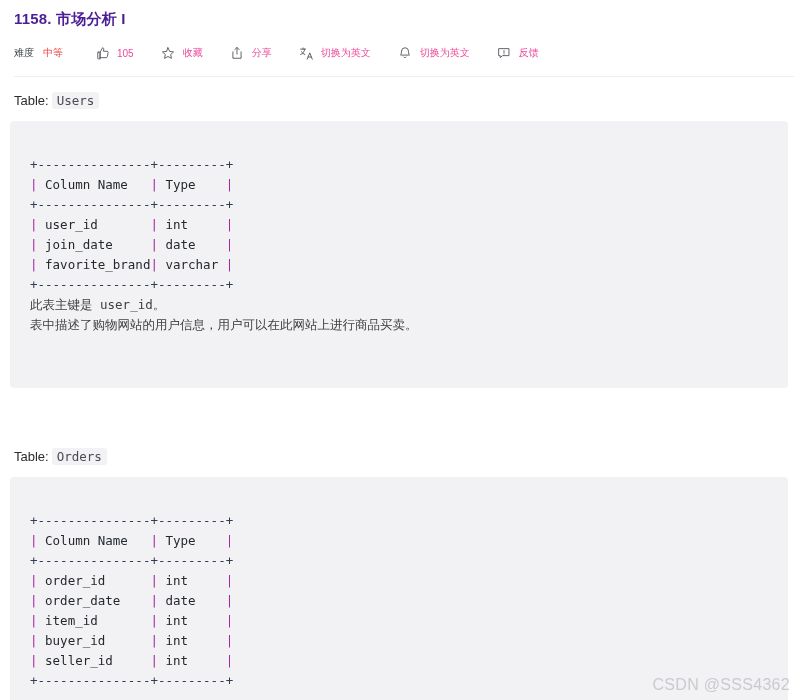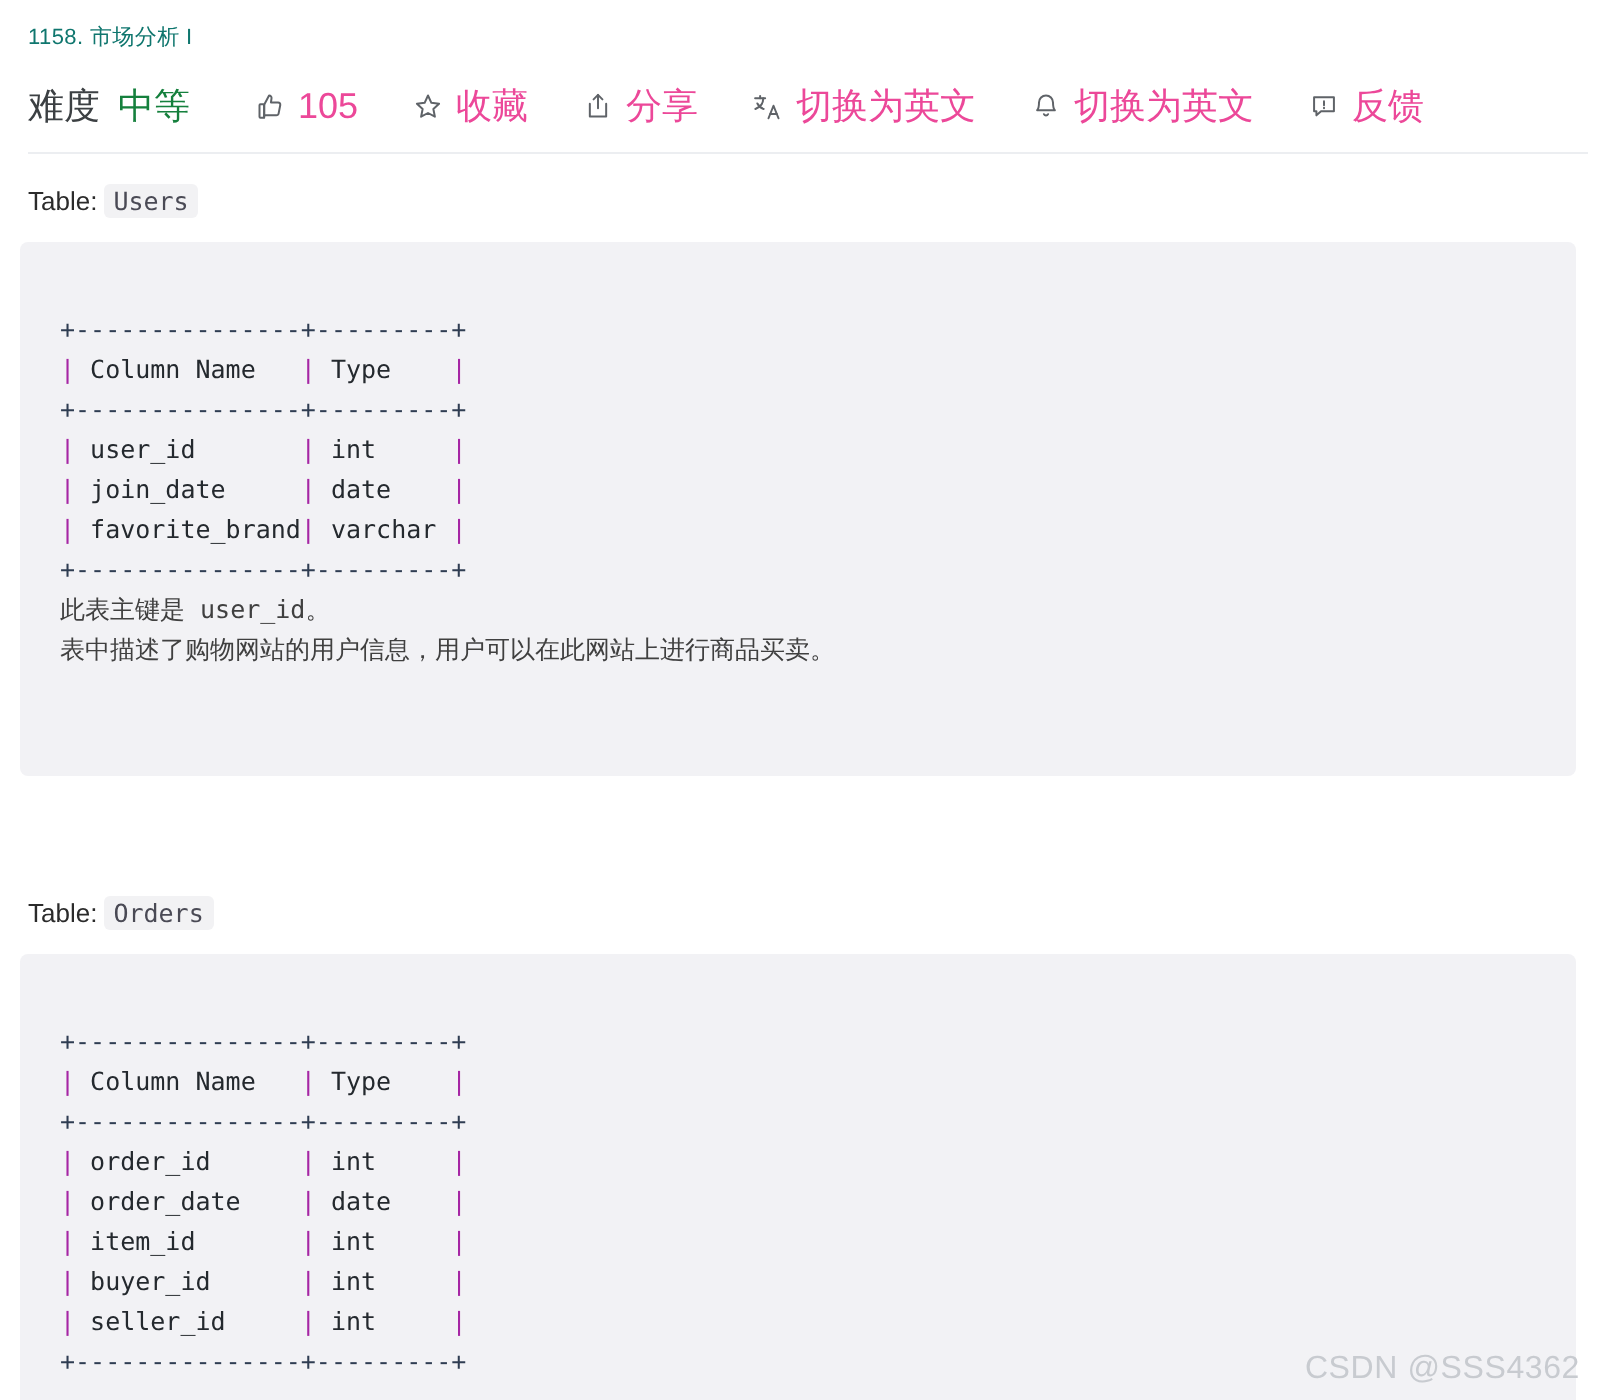--- a/index.html
+++ b/index.html
@@ -17,49 +17,49 @@
   }
 
   .page {
     padding: 0 10px;
     box-sizing: border-box;
     width: 808px;
   }
 
   
   .title {
-    font-size: 11px;
-    font-weight: 400;
-    color: #0f766e;
+    font-size: 15px;
+    font-weight: 700;
+    color: #4c1d95;
     letter-spacing: 0.2px;
     padding-top: 9px;
     padding-left: 4px;
     line-height: 20px;
   }
 
   
   .toolbar {
     display: flex;
     align-items: center;
     padding-left: 4px;
     height: 28px;
     margin-top: 10px;
-    font-size: 18px;
+    font-size: 10px;
     color: #3c4043;
   }
   .tb-group {
     display: flex;
     align-items: center;
     margin-right: 27px;
     white-space: nowrap;
   }
   .tb-group.diff { margin-right: 32px; }
   .tb-label { color: #3c4043; }
   .tb-value-orange {
-    color: #15803d;
+    color: #ef4444;
     margin-left: 9px;
   }
   .tb-icon {
     display: inline-flex;
     align-items: center;
     justify-content: center;
     width: 15px;
     height: 15px;
     margin-right: 7px;
     color: #5f6368;

